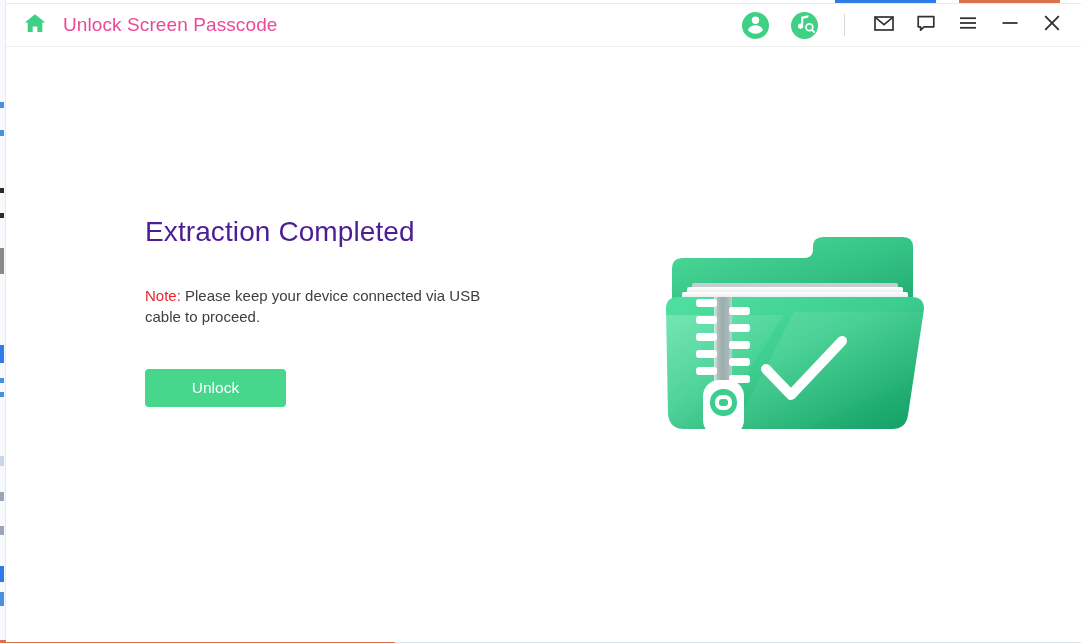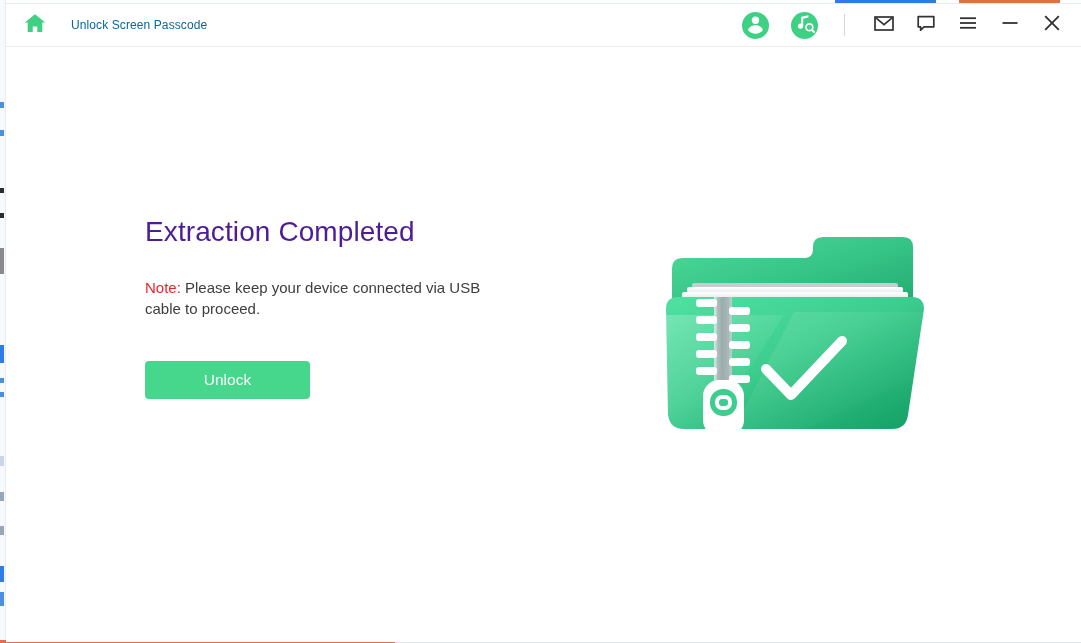--- a/index.html
+++ b/index.html
@@ -101,23 +101,23 @@
   .home-btn {
     margin-left: 16px;
     width: 26px;
     height: 26px;
     display: flex;
     align-items: center;
     justify-content: center;
     cursor: pointer;
   }
   .app-title {
-    margin-left: 23px;
-    font-size: 12px;
-    color: #0369a1;
+    margin-left: 15px;
+    font-size: 19px;
+    color: #ec4899;
     letter-spacing: 0.1px;
     white-space: nowrap;
   }
   .titlebar-right {
     margin-left: auto;
     display: flex;
     align-items: center;
     height: 100%;
     padding-right: 14px;
   }
@@ -164,32 +164,32 @@
   }
   .headline {
     font-size: 28px;
     color: #4c1d95;
     font-weight: normal;
     margin: 0;
     letter-spacing: 0.1px;
     line-height: 1.2;
   }
   .note {
-    margin-top: 28px;
+    margin-top: 36px;
     font-size: 15px;
     color: #3e3e3e;
     line-height: 1.42;
     max-width: 348px;
   }
   .note-label {
     color: #e8262c;
   }
   .unlock-btn {
     margin-top: 42px;
-    width: 165px;
+    width: 141px;
     height: 38px;
     border: none;
     border-radius: 4px;
     background: #46d68c;
     color: #ffffff;
     font-size: 15.5px;
     font-family: "Liberation Sans", sans-serif;
     cursor: pointer;
     display: block;
     padding: 0;

